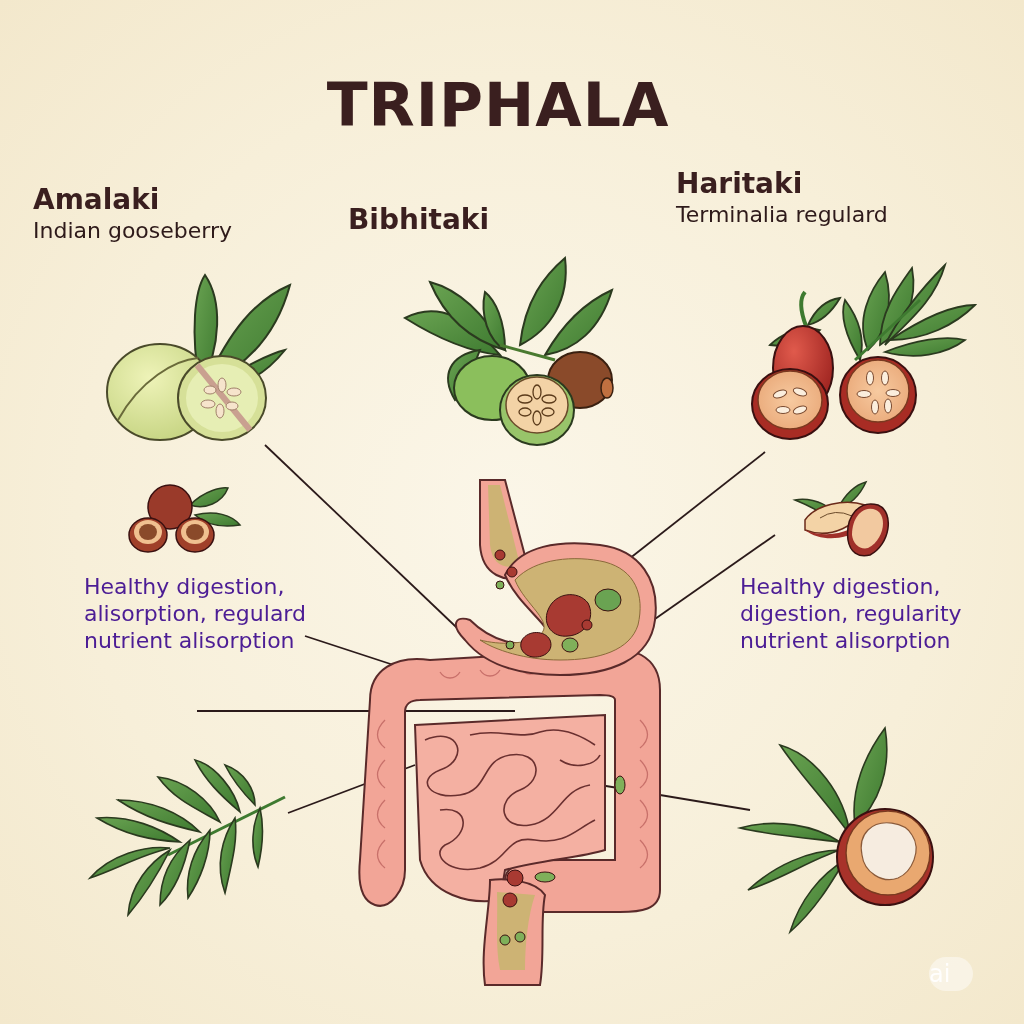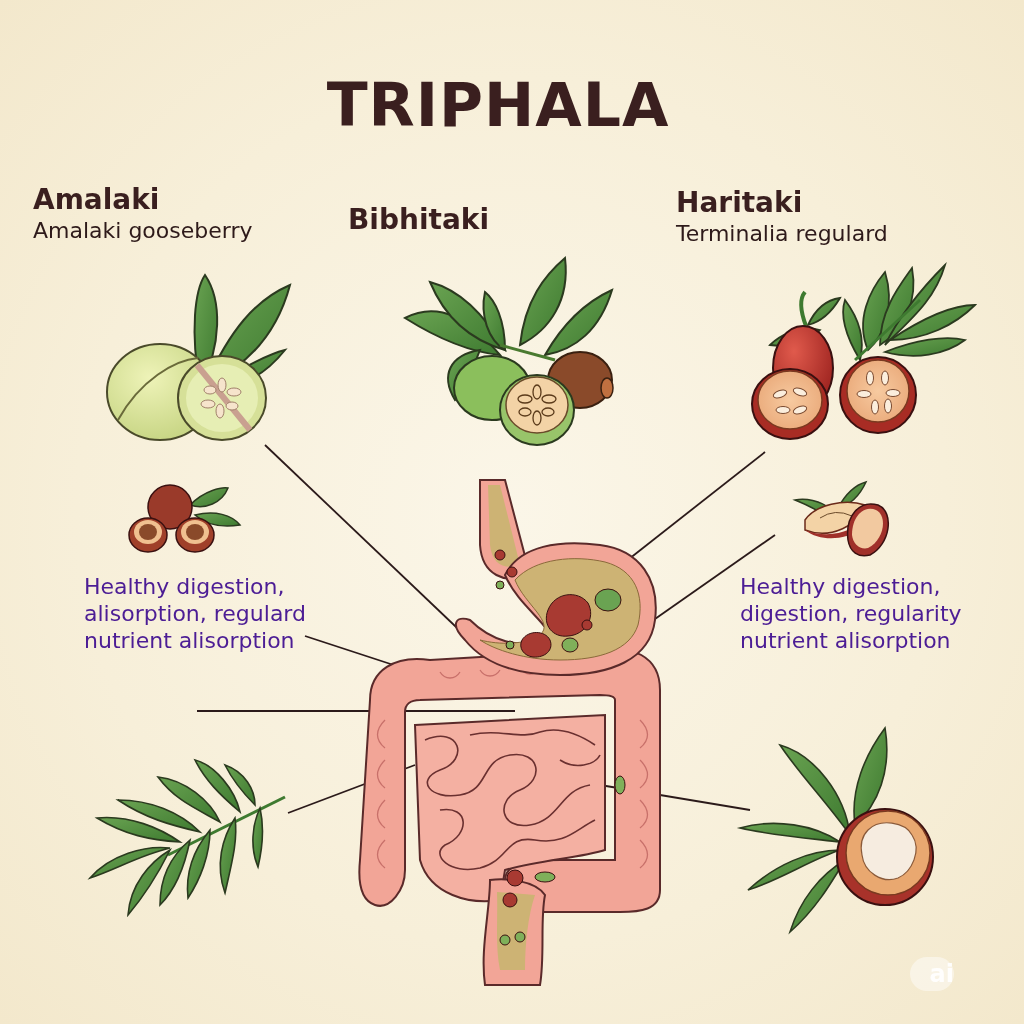--- a/index.html
+++ b/index.html
@@ -15,39 +15,39 @@
   }
   .herb-head { position:absolute; text-align:left; width:320px; }
   .herb-name { font-size:28px; font-weight:bold; color:#3a1f1f; line-height:34px; }
   .herb-sub  { font-size:22px; color:#2e1a1a; line-height:28px; }
   .benefit {
     position:absolute; font-size:22px; line-height:27px; color:#4c1d95;
   }
   .benefit div { white-space:nowrap; }
   svg.art { position:absolute; left:0; top:0; }
   .watermark {
-    position:absolute; left:910px; top:957px; width:44px; height:34px;
+    position:absolute; left:929px; top:957px; width:44px; height:34px;
     border-radius:17px; background:rgba(255,255,255,0.45);
-    color:rgba(255,255,255,0.9); font-size:24px; font-weight:bold;
-    text-align:right; line-height:34px;
+    color:rgba(255,255,255,0.9); font-size:24px; font-weight:normal;
+    text-align:left; line-height:34px;
   }
 </style>
 </head>
 <body>
 
 <div class="title">TRIPHALA</div>
 
 <div class="herb-head" style="left:33px; top:183px;">
   <div class="herb-name">Amalaki</div>
-  <div class="herb-sub">Amalaki gooseberry</div>
+  <div class="herb-sub">Indian gooseberry</div>
 </div>
 <div class="herb-head" style="left:348px; top:183px;margin-top:20px;">
   <div class="herb-name">Bibhitaki</div>
 </div>
-<div class="herb-head" style="left:676px; top:186px;">
+<div class="herb-head" style="left:676px; top:167px;">
   <div class="herb-name">Haritaki</div>
   <div class="herb-sub">Terminalia regulard</div>
 </div>
 
 <svg class="art" width="1024" height="1024" viewBox="0 0 1024 1024">
   <defs>
     <radialGradient id="amla" cx="40%" cy="35%" r="70%">
       <stop offset="0" stop-color="#eef3b8"></stop>
         <stop offset="1" stop-color="#c6d482"></stop>
     </radialGradient>

